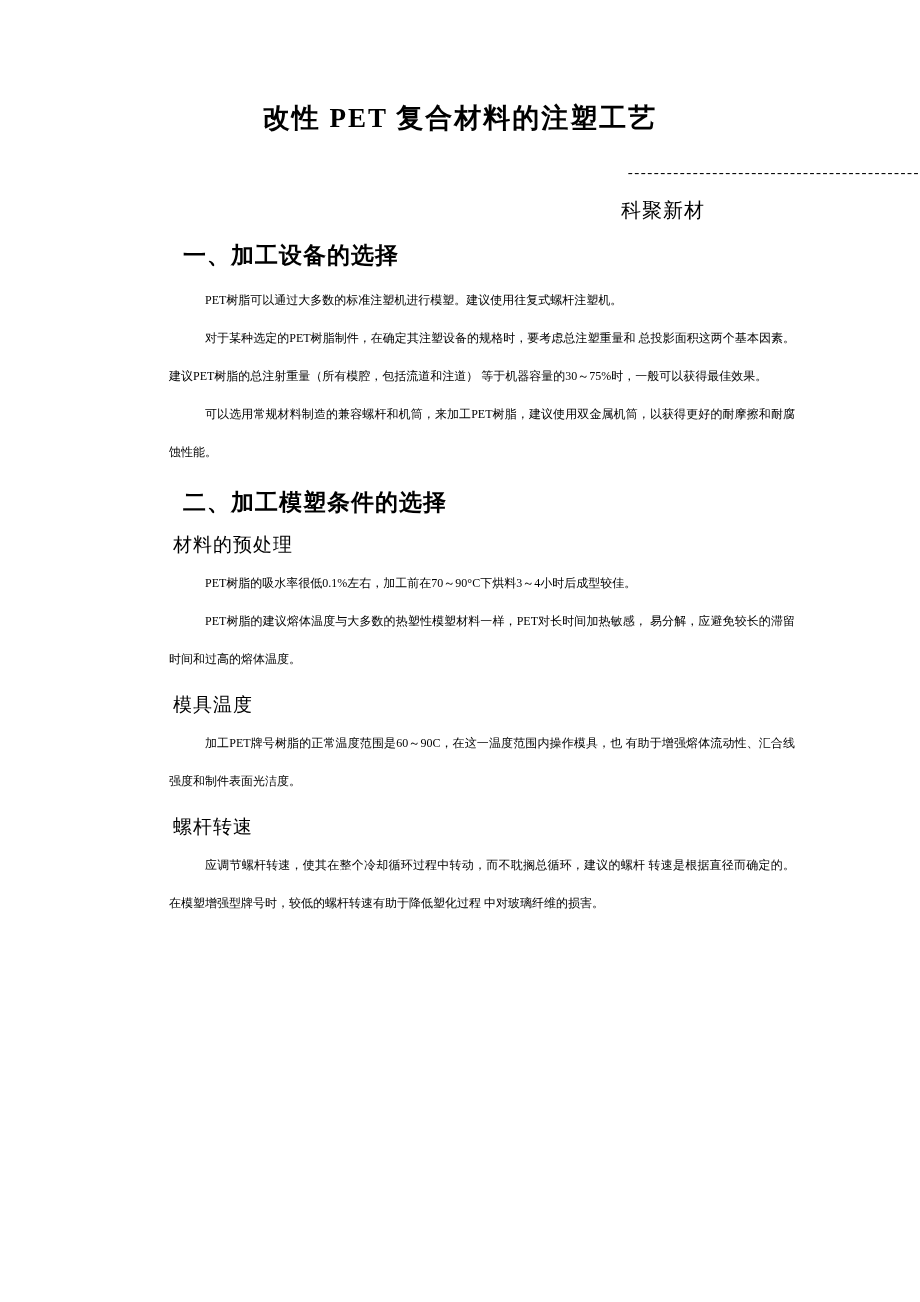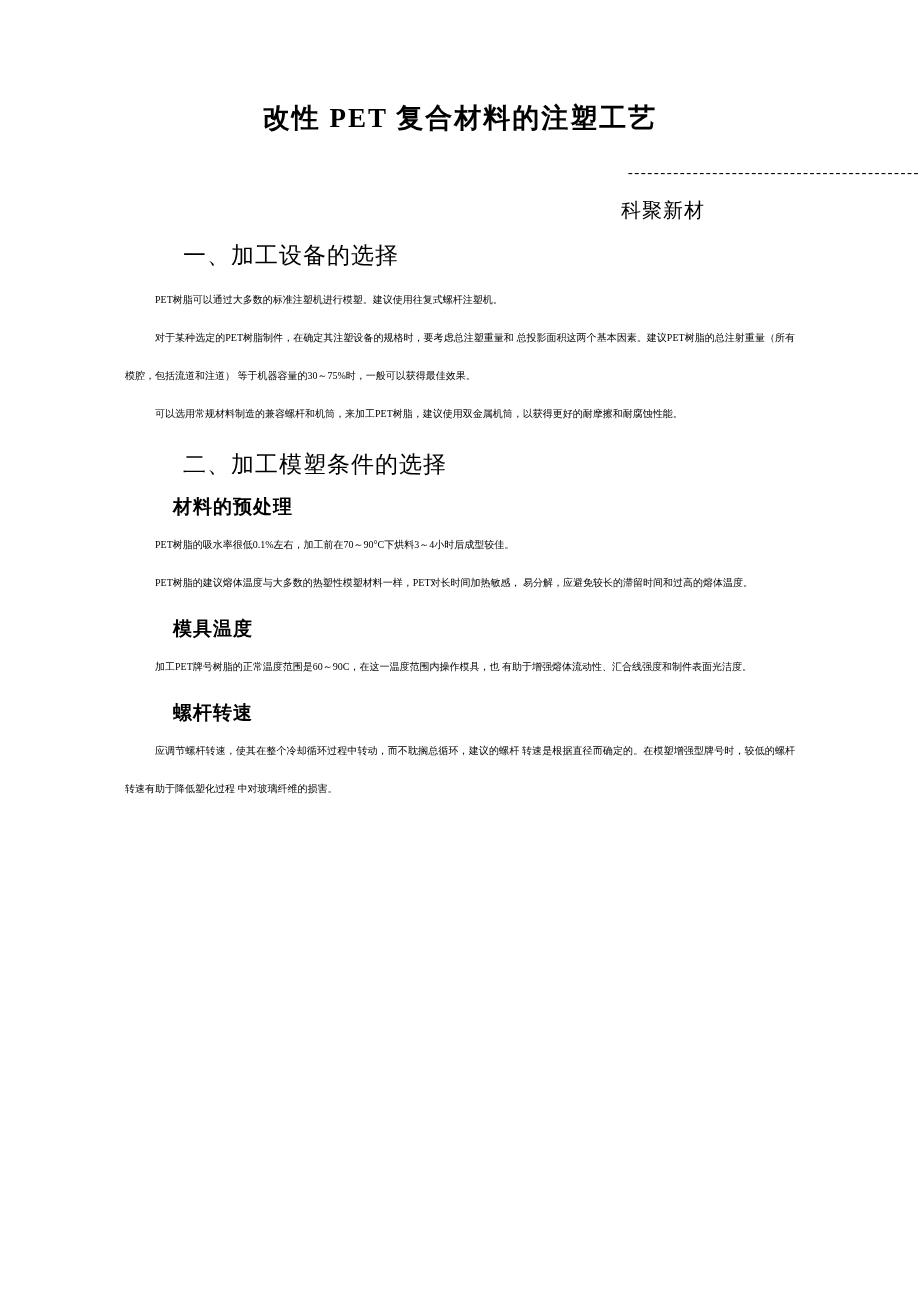--- a/index.html
+++ b/index.html
@@ -33,35 +33,36 @@
   }
   .byline {
     text-align: right;
     font-size: 20px;
     font-weight: normal;
     margin: 16px 90px 0 0;
     letter-spacing: 1px;
   }
   .h-major {
     font-size: 23px;
-    font-weight: normal;
+    font-weight: bold;
     margin: 16px 0 10px 58px;
     letter-spacing: 1px;
   }
   .h-sub {
     font-size: 19px;
-    font-weight: bold;
+    font-weight: normal;
     margin: 14px 0 6px 48px;
     letter-spacing: 1px;
   }
   .body-text {
-    font-size: 10px;
+    font-size: 12px;
     line-height: 38px;
     text-align: justify;
     text-indent: 3em;
+    margin-left: 44px;
   }
 </style>
 </head>
 <body>
 
 <div class="page">
 
   <h1 class="doc-title">改性 PET 复合材料的注塑工艺</h1>
 
   <div class="dash-line">---------------------------------------------</div>

